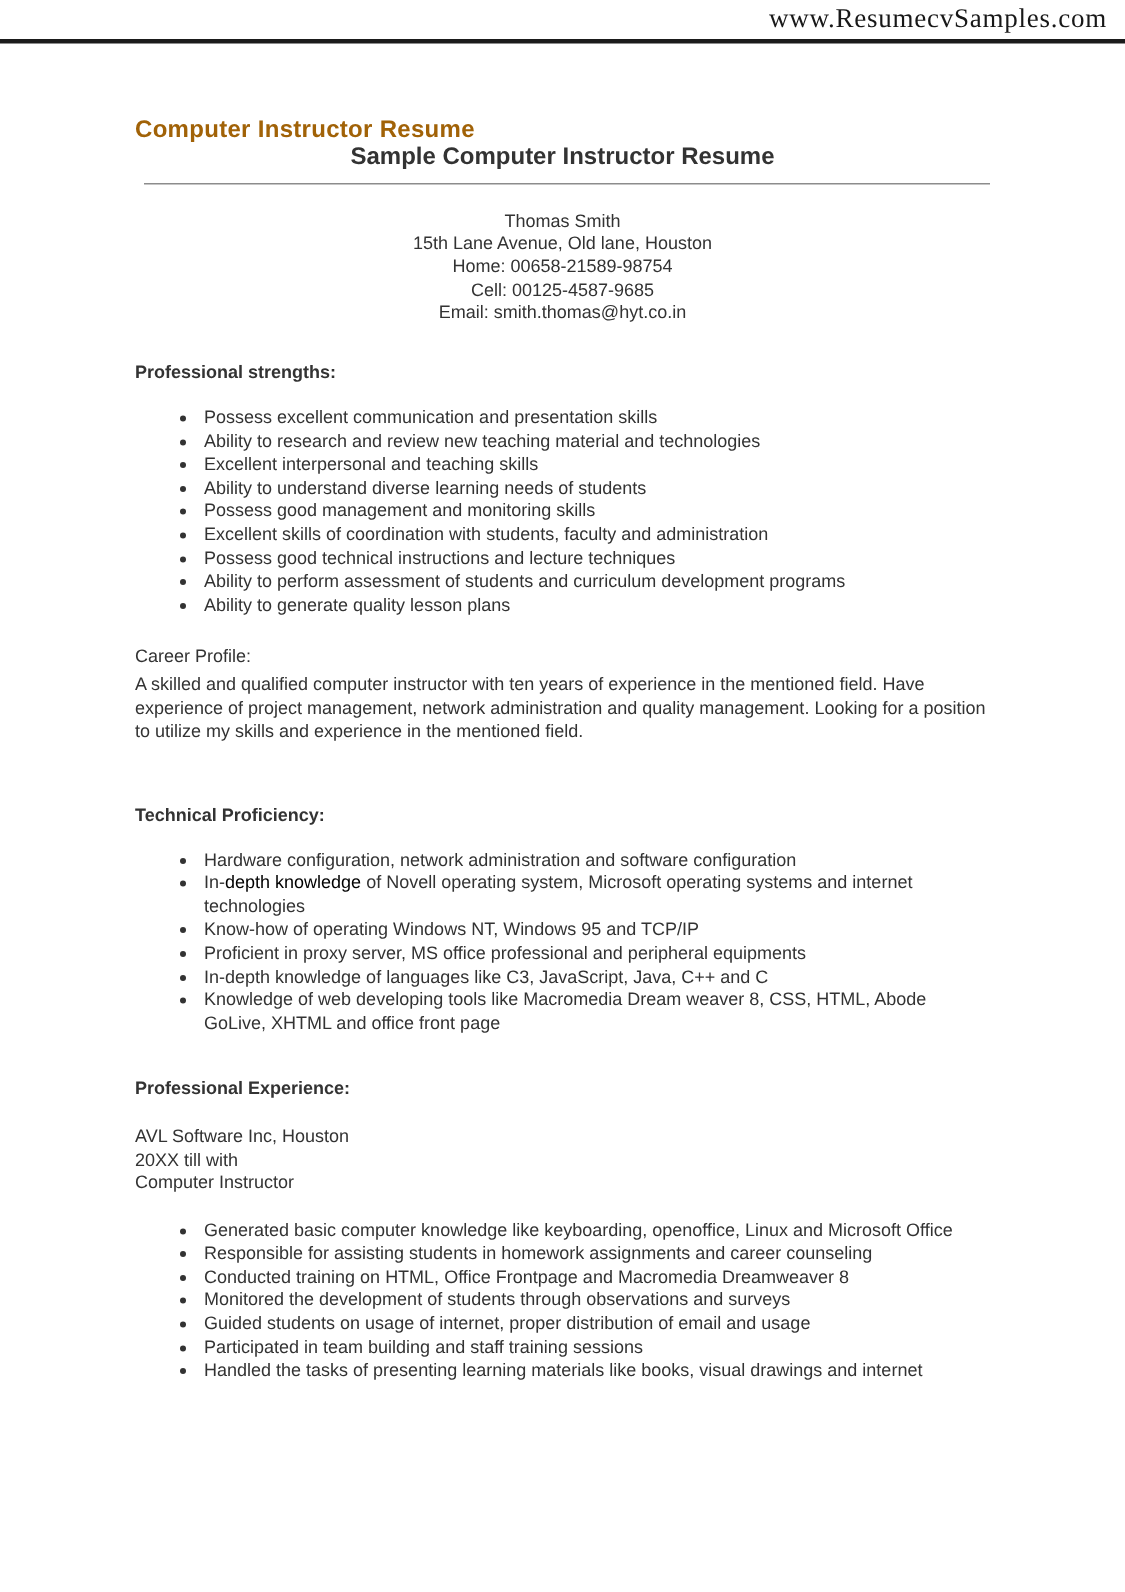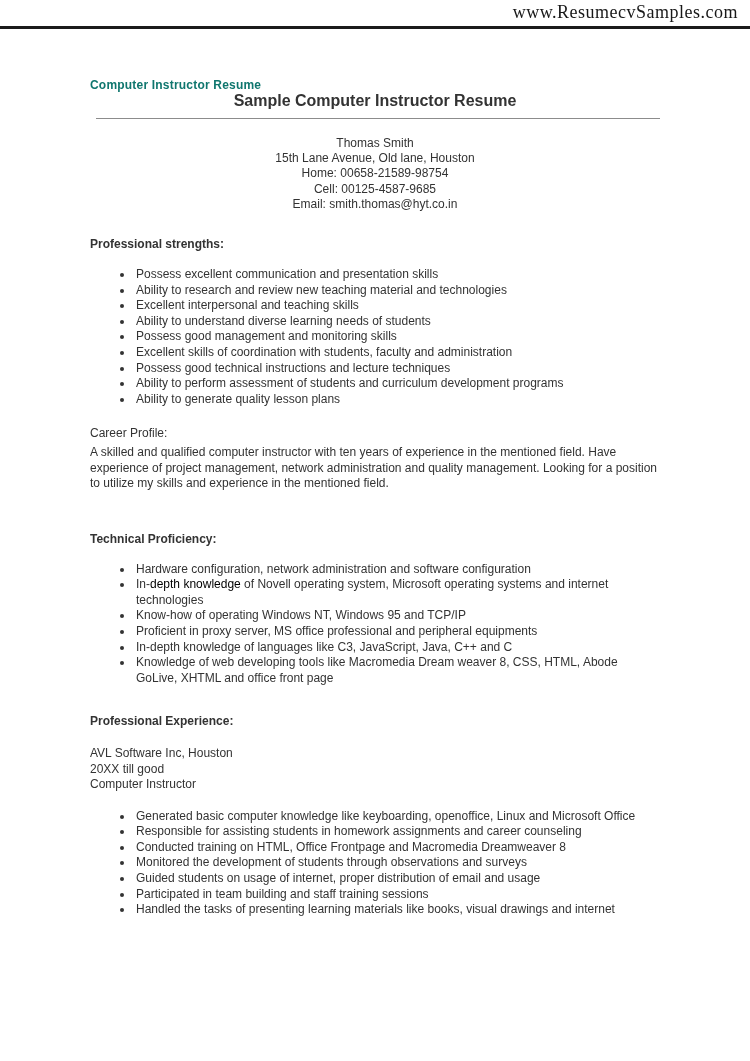--- a/index.html
+++ b/index.html
@@ -29,23 +29,23 @@
   .header-rule {
     margin-top: 3px;
     height: 3px;
     background: #1b1b1b;
   }
   .content {
     padding: 49px 90px 0 90px;
   }
   .doc-title {
     margin: 0;
-    font-size: 12px;
+    font-size: 16px;
     font-weight: bold;
-    color: #0f766e;
+    color: #a16207;
     letter-spacing: 0.2px;
   }
   .doc-subtitle {
     text-align: center;
     font-size: 16px;
     font-weight: bold;
     color: #333333;
   }
   .subtitle-rule {
     border: 0;
@@ -152,21 +152,21 @@
         <li>In-depth knowledge of languages like C3, JavaScript, Java, C++ and C</li>
         <li>Knowledge of web developing tools like Macromedia Dream weaver 8, CSS, HTML, Abode GoLive, XHTML and office front page</li>
       </ul>
     </div>
 
     <div>
       <div class="bold-heading mt-experience">Professional Experience:</div>
 
       <div class="job">
         <div>AVL Software Inc, Houston</div>
-        <div>20XX till good</div>
+        <div>20XX till with</div>
         <div>Computer Instructor</div>
       </div>
 
       <ul class="bullets">
         <li>Generated basic computer knowledge like keyboarding, openoffice, Linux and Microsoft Office</li>
         <li>Responsible for assisting students in homework assignments and career counseling</li>
         <li>Conducted training on HTML, Office Frontpage and Macromedia Dreamweaver 8</li>
         <li>Monitored the development of students through observations and surveys</li>
         <li>Guided students on usage of internet, proper distribution of email and usage</li>
         <li>Participated in team building and staff training sessions</li>

